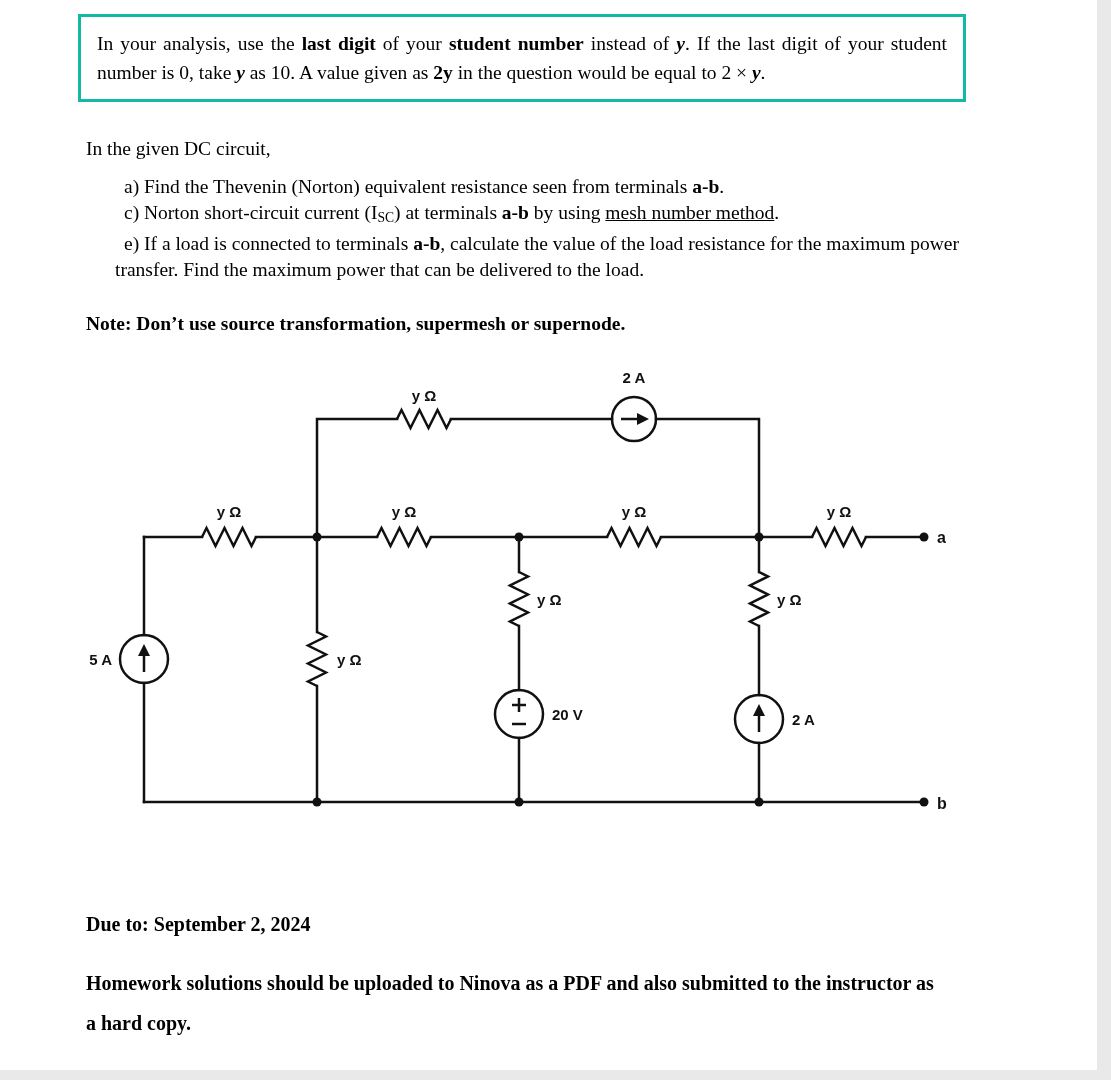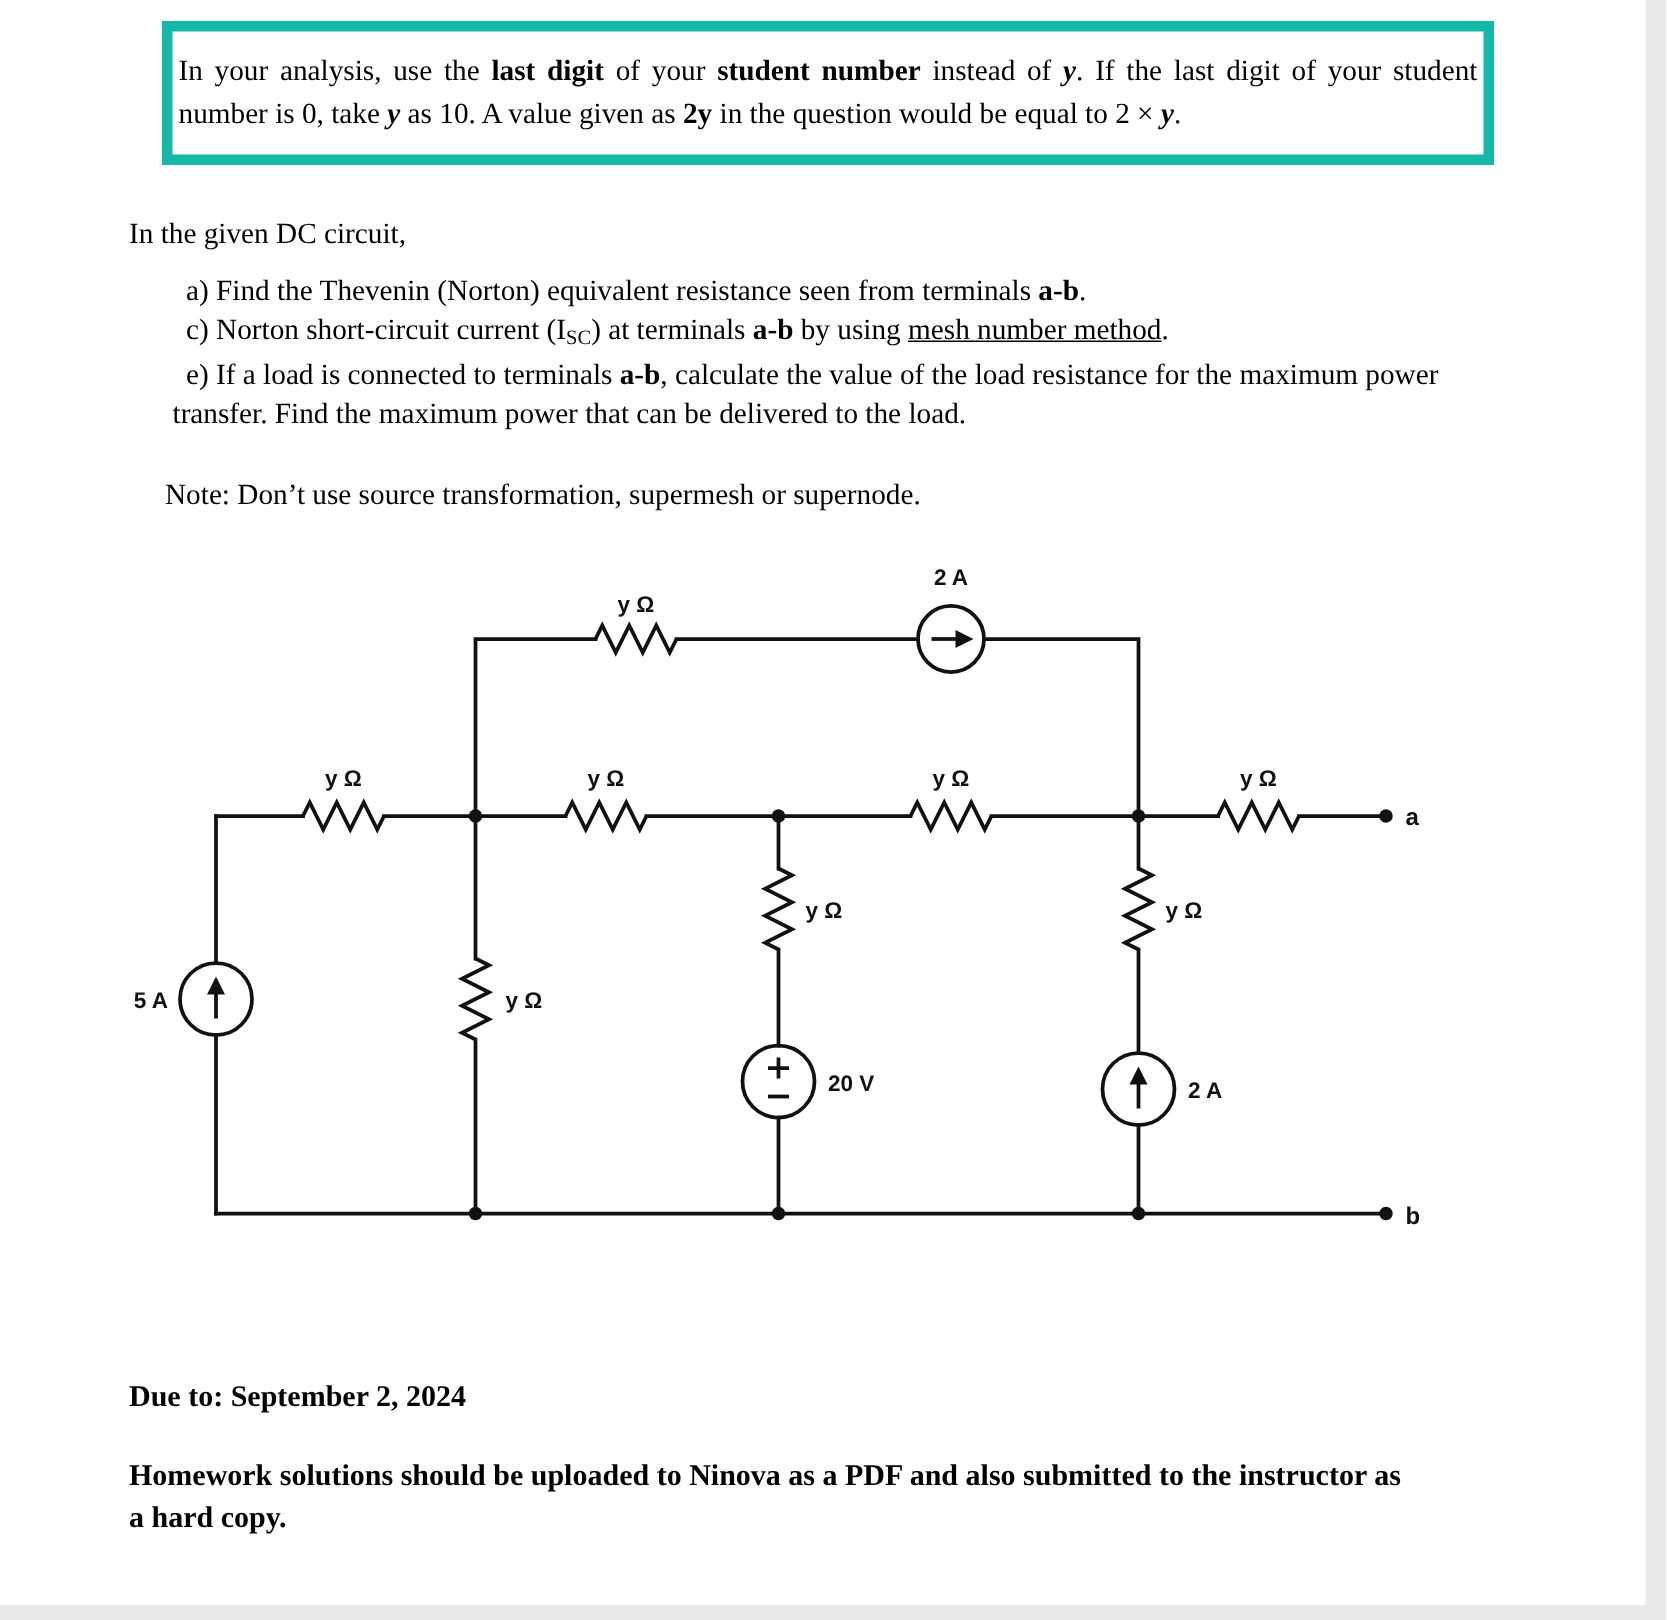--- a/index.html
+++ b/index.html
@@ -11,24 +11,24 @@
     position: relative;
     overflow: hidden;
   }
   .page {
     position: absolute; top: 0; left: 0;
     width: 1097px; height: 1070px;
     background: #ffffff;
   }
   .notice-box {
     box-sizing: border-box;
-    margin: 14px 0 0 108px;
+    margin: 14px 0 0 78px;
     width: 888px;
-    border: 7px solid #14b8a6;
-    padding: 12px 4px;
+    border: 3px solid #14b8a6;
+    padding: 12px 16px;
     font-size: 19.5px;
     line-height: 29px;
     text-align: justify;
   }
   .intro {
     margin: 34px 0 12px 86px;
     font-size: 19.5px;
     line-height: 26px;
   }
   .items p {
@@ -36,41 +36,41 @@
     width: 832px;
     font-size: 19.5px;
     line-height: 26px;
   }
   .items p.item-e {
     margin-left: 115px;
     text-indent: 9px;
     width: 845px;
   }
   .note {
-    margin: 28px 0 0 110px;
+    margin: 28px 0 0 86px;
     font-size: 19.5px;
-    font-weight: normal;
+    font-weight: bold;
     line-height: 26px;
   }
   .circuit {
     margin: 22px 0 0 80px;
     width: 880px; height: 470px;
   }
   .due {
     margin: 82px 0 0 86px;
     font-size: 20px;
     font-weight: bold;
     line-height: 26px;
   }
   .submission {
     margin: 26px 0 0 86px;
     width: 862px;
     font-size: 20px;
     font-weight: bold;
-    line-height: 28px;
+    line-height: 40px;
   }
   p { margin-top: 0; margin-bottom: 0; }
   .b { font-weight: bold; }
   .i { font-style: italic; }
   .u { text-decoration: underline; }
   .sub { font-size: 0.7em; vertical-align: -0.22em; }
   .clabel {
     font-family: "Liberation Sans", sans-serif;
     font-weight: bold;
     font-size: 15px;

